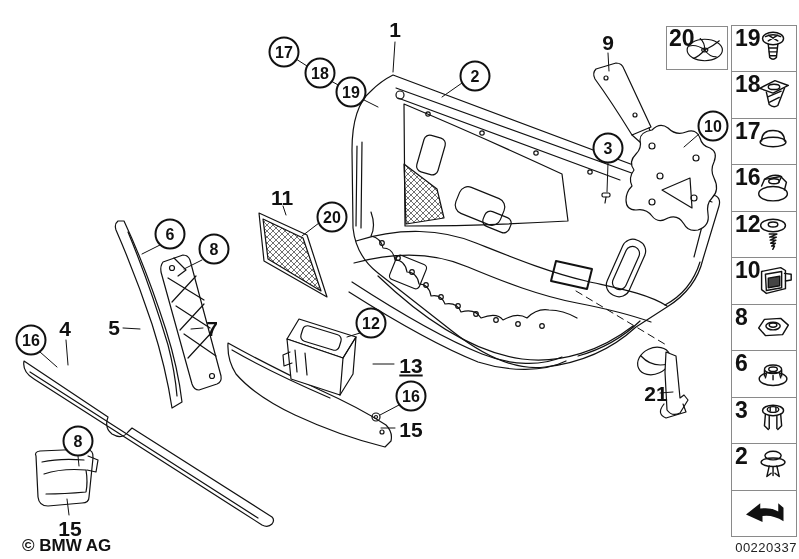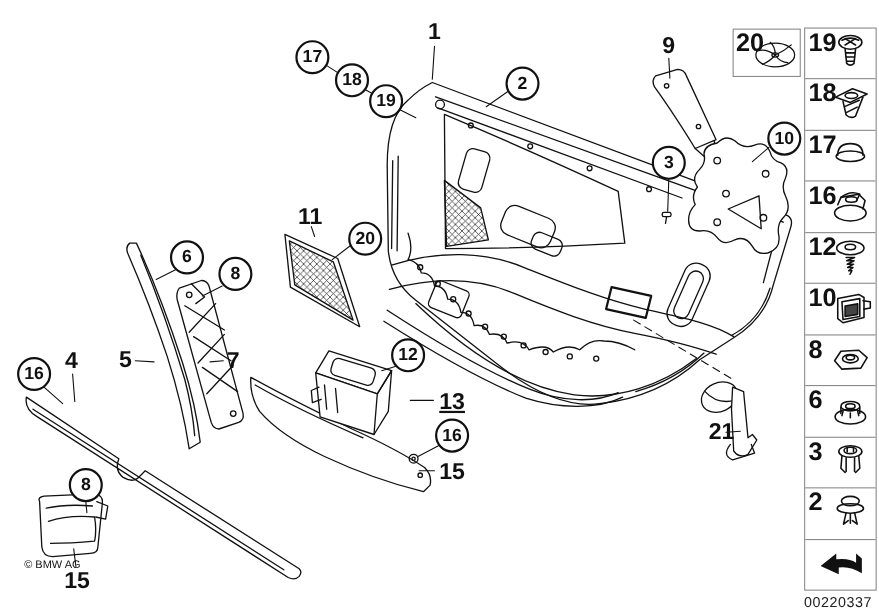--- a/index.html
+++ b/index.html
@@ -24,22 +24,22 @@
   .sb-icon{position:absolute;right:1px;top:50%;transform:translateY(-50%);width:42px;height:40px;}
   .sb-icon svg{width:100%;height:100%;display:block;}
   .sb-row.nav .sb-icon{left:50%;transform:translate(-50%,-50%);}
 
   .inset{position:absolute;left:666px;top:26px;width:62px;height:44px;
     box-sizing:border-box;border:1px solid #8a8a8a;background:#fff;}
   .inset .sb-num{left:2px;top:0;}
   .inset-icon{position:absolute;right:0px;top:5px;width:46px;height:36px;}
   .inset-icon svg{width:100%;height:100%;display:block;}
 
-  .copyright{position:absolute;left:22px;top:508px;font-weight:normal;font-size:10px;}
-  .docnum{position:absolute;left:731px;top:540px;width:66px;text-align:left;
+  .copyright{position:absolute;left:22px;top:536px;font-weight:bold;font-size:17px;}
+  .docnum{position:absolute;left:731px;top:540px;width:66px;text-align:right;
     font-size:13px;letter-spacing:.5px;color:#222;}
 </style>
 </head>
 <body>
 
 <div class="stage" id="stage">
 
   <svg class="art" width="799" height="559" viewBox="0 0 799 559" fill="none" stroke="#111" stroke-width="1.2" stroke-linejoin="round" stroke-linecap="round">
     <defs>
       <pattern id="xhatch" width="6" height="6" patternUnits="userSpaceOnUse">

